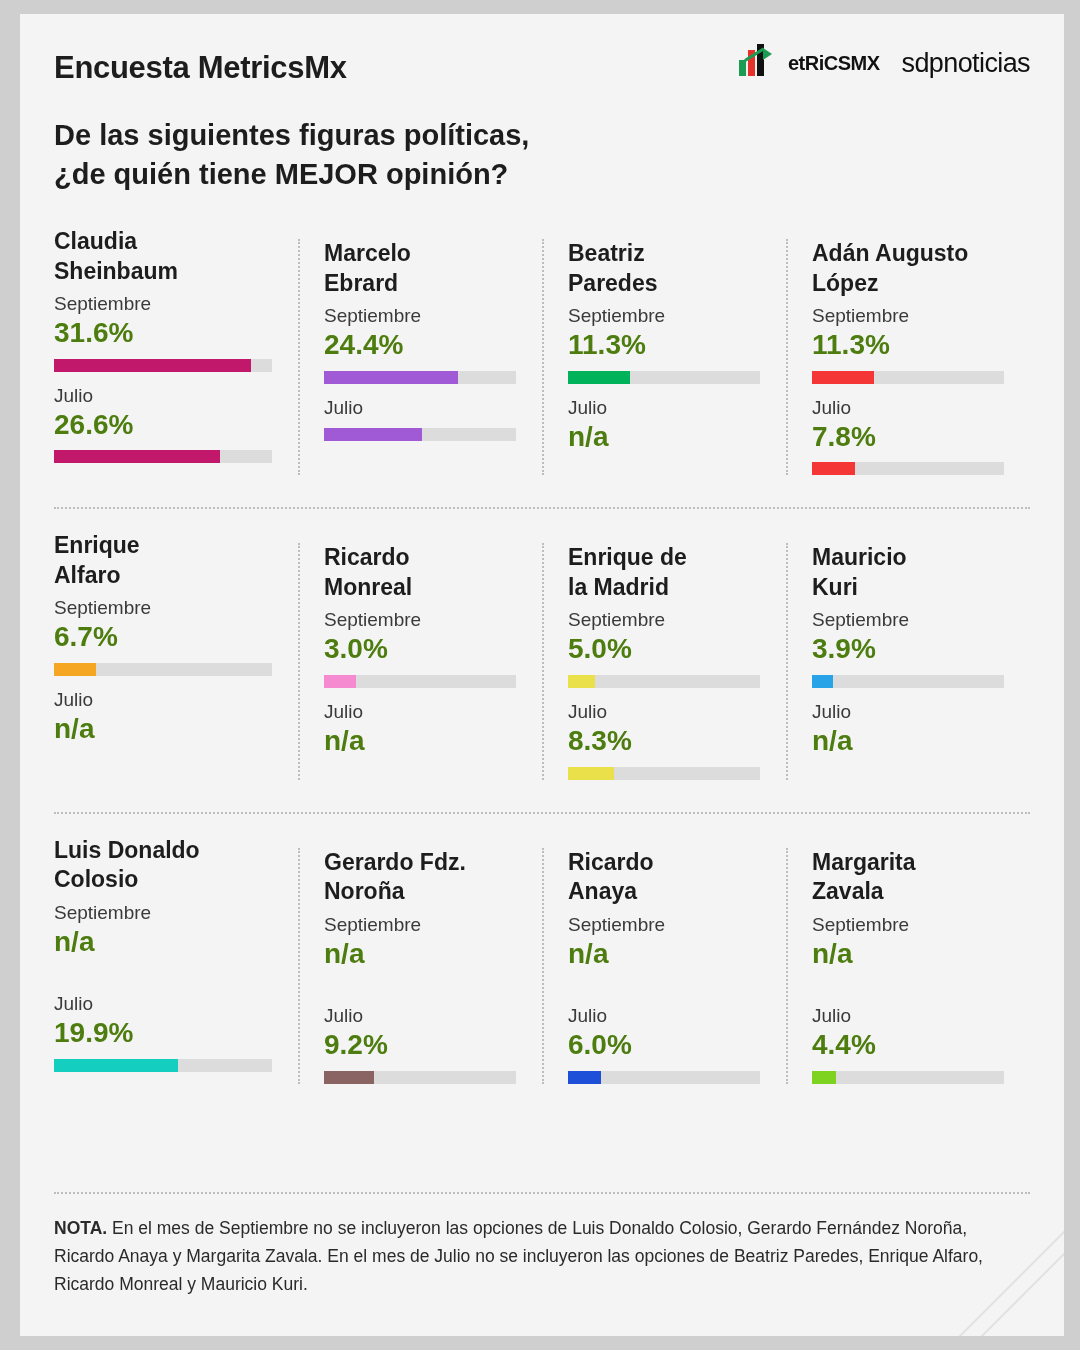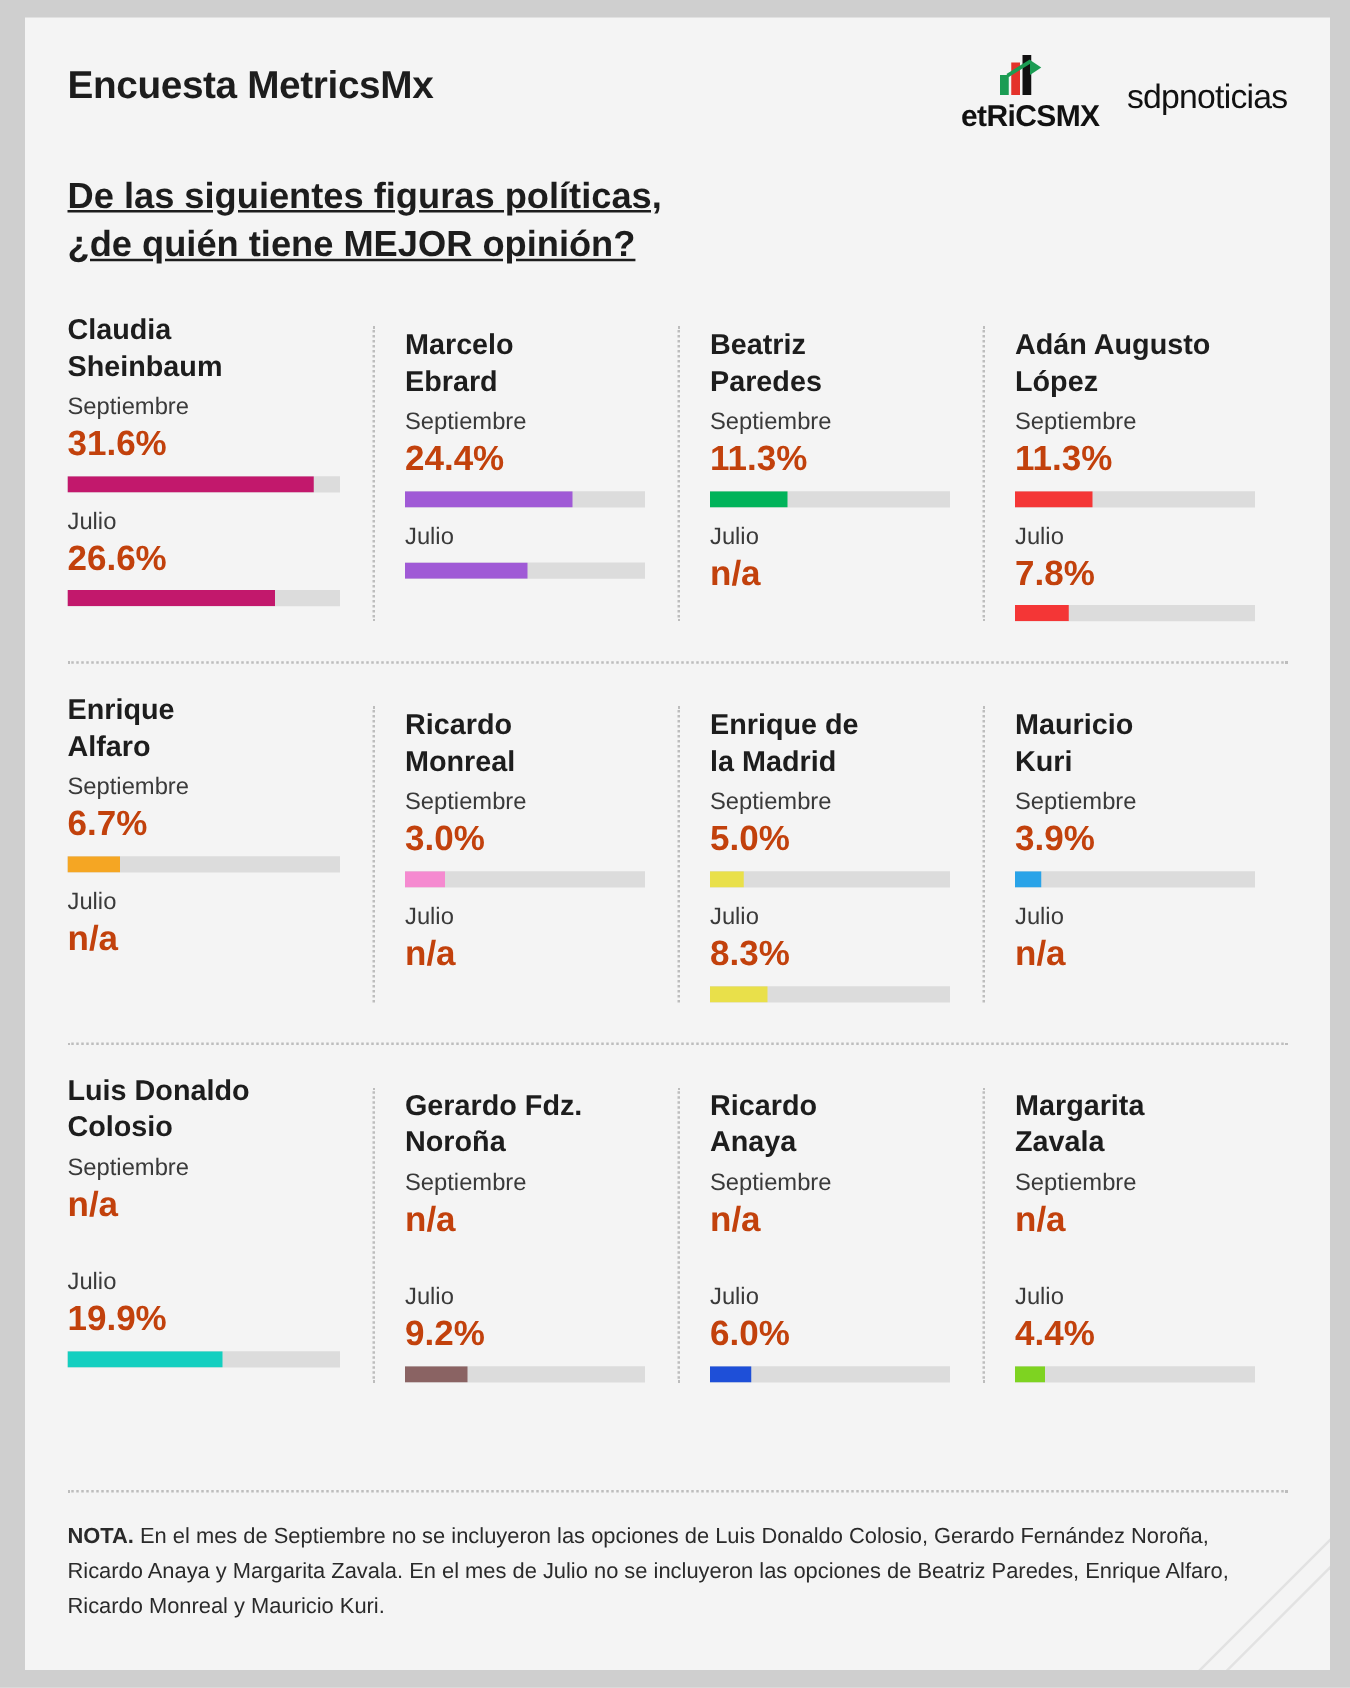--- a/index.html
+++ b/index.html
@@ -70,25 +70,24 @@
   }
   .logos {
     display: flex;
     align-items: center;
     gap: 22px;
     margin-top: 2px;
   }
   .metrics-logo {
     display: flex;
     align-items: center;
-    font-size: 24px;
+    font-size: 20px;
     font-weight: bold;
     color: #111;
     letter-spacing: -0.5px;
-    flex-direction: column;
   }
   .metrics-mark {
     position: relative;
     width: 46px;
     height: 34px;
     margin-right: 3px;
   }
   .metrics-mark .bar {
     position: absolute;
     bottom: 4px;
@@ -121,21 +120,20 @@
     font-size: 27px;
     color: #111;
     letter-spacing: -0.6px;
   }
   .question {
     margin-top: 30px;
     font-size: 29px;
     line-height: 1.33;
     font-weight: bold;
     color: #1d1d1d;
-    text-decoration: underline;
   }
   .grid {
     margin-top: 34px;
   }
   .row {
     display: flex;
     position: relative;
   }
   .row + .row {
     border-top: 2px dotted #bdbdbd;
@@ -162,21 +160,21 @@
     min-height: 60px;
   }
   .period {
     font-size: 19px;
     color: #3a3a3a;
     margin-top: 6px;
   }
   .value {
     font-size: 28px;
     font-weight: bold;
-    color: #c2410c;
+    color: #4d7c0f;
     margin-top: 1px;
     line-height: 1.2;
   }
   .track {
     height: 13px;
     background: #dcdcdc;
     margin-top: 9px;
     width: 100%;
     position: relative;
     overflow: hidden;

